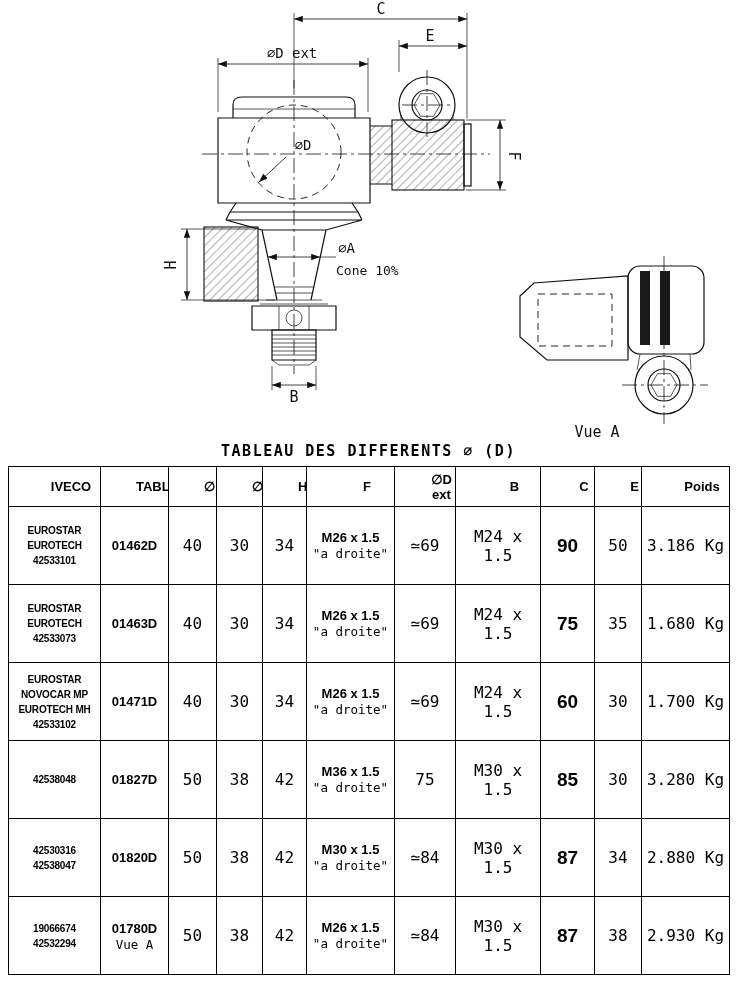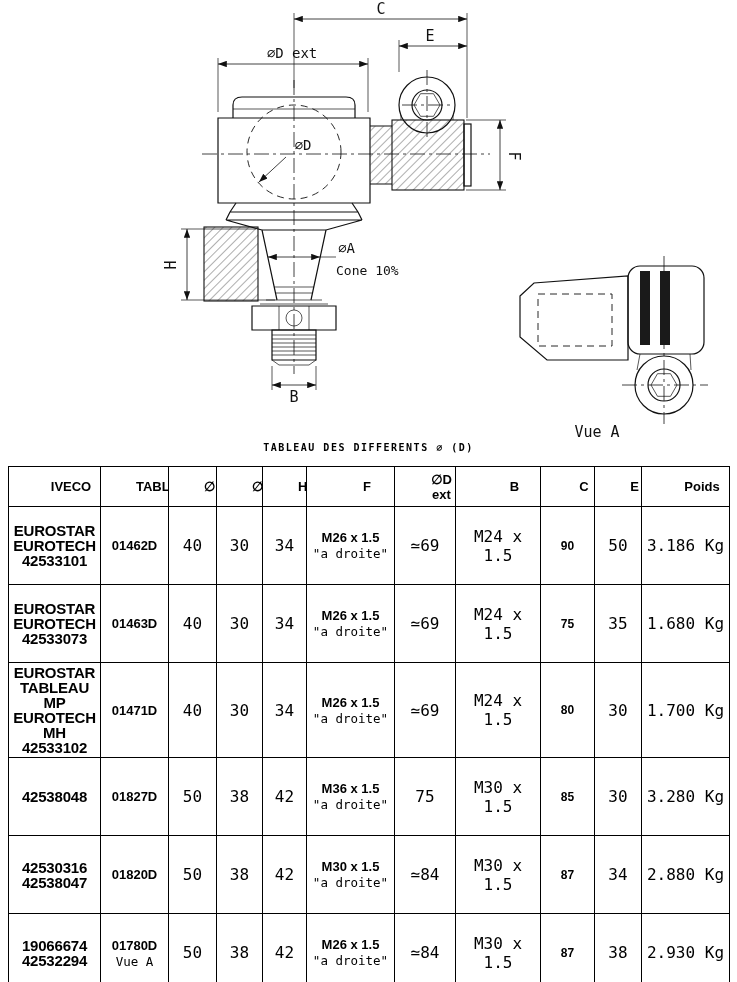--- a/index.html
+++ b/index.html
@@ -13,32 +13,32 @@
   .t14s{font-size:14px;text-anchor:start;}
   .t13s{font-size:13px;text-anchor:start;}
   .o{stroke:#111;stroke-width:1.2;fill:none;}
   .thin{stroke:#111;stroke-width:0.7;fill:none;}
   .dash{stroke:#111;stroke-width:0.9;fill:none;stroke-dasharray:7 5;}
   .cl{stroke:#111;stroke-width:0.8;fill:none;stroke-dasharray:15 4 3 4;}
   .dim{stroke:#111;stroke-width:0.8;fill:none;}
   .ext{stroke:#111;stroke-width:0.7;fill:none;}
   .hatchfill{fill:url(#hatch);stroke:#111;stroke-width:1.1;}
   .hatchonly{fill:url(#hatch);stroke:none;}
-  .table-title{position:absolute;top:442px;left:0;width:737px;text-align:center;font-size:10px;font-weight:bold;letter-spacing:1.5px;font-family:"DejaVu Sans Mono",monospace;color:#000;}
+  .table-title{position:absolute;top:442px;left:0;width:737px;text-align:center;font-size:15px;font-weight:bold;letter-spacing:1.5px;font-family:"DejaVu Sans Mono",monospace;color:#000;}
   table.dims{position:absolute;top:466px;left:8px;width:721px;border-collapse:collapse;table-layout:fixed;background:#fff;}
   table.dims th,table.dims td{border:1px solid #000;text-align:center;vertical-align:middle;padding:2px;overflow:hidden;}
   table.dims thead tr{height:40px;}
   table.dims tbody tr{height:78px;}
   table.dims th{font-size:13px;font-weight:bold;font-family:"Liberation Sans",sans-serif;padding-left:35px;}
-  .c-iveco{font-weight:bold;font-size:15px;line-height:15px;letter-spacing:-0.2px;}
+  .c-iveco{font-weight:bold;font-size:10px;line-height:15px;letter-spacing:-0.2px;}
   .c-code{font-weight:bold;font-size:13px;line-height:17px;}
   .c-reg{font-size:12.5px;font-weight:normal;font-family:"DejaVu Sans Mono",monospace;line-height:15px;}
   .c-quote{font-size:12.5px;font-weight:normal;font-family:"DejaVu Sans Mono",monospace;line-height:16px;}
   .c-mono{font-size:16px;font-weight:normal;font-family:"DejaVu Sans Mono",monospace;}
-  .c-boldnum{font-size:12px;font-weight:bold;}
+  .c-boldnum{font-size:19px;font-weight:bold;}
 </style>
 </head>
 <body>
 
 <div class="page">
 
   <div class="drawing">
     <svg width="737" height="440" viewBox="0 0 737 440">
       <defs>
         <pattern id="hatch" width="6" height="6" patternUnits="userSpaceOnUse" patternTransform="rotate(45)">
@@ -259,21 +259,21 @@
           <td>
             <div class="c-mono">35</div>
           </td>
           <td>
             <div class="c-mono">1.680 Kg</div>
           </td>
         </tr>
         <tr>
           <td>
             <div class="c-iveco">EUROSTAR</div>
-            <div class="c-iveco">TABLEAU MP</div>
+            <div class="c-iveco">NOVOCAR MP</div>
             <div class="c-iveco">EUROTECH MH</div>
             <div class="c-iveco">42533102</div>
           </td>
           <td>
             <div class="c-code">01471D</div>
           </td>
           <td>
             <div class="c-mono">40</div>
           </td>
           <td>
@@ -286,21 +286,21 @@
             <div class="c-code">M26 x 1.5</div>
             <div class="c-quote">"a droite"</div>
           </td>
           <td>
             <div class="c-mono">≃69</div>
           </td>
           <td>
             <div class="c-mono">M24 x 1.5</div>
           </td>
           <td>
-            <div class="c-boldnum">80</div>
+            <div class="c-boldnum">60</div>
           </td>
           <td>
             <div class="c-mono">30</div>
           </td>
           <td>
             <div class="c-mono">1.700 Kg</div>
           </td>
         </tr>
         <tr>
           <td>

